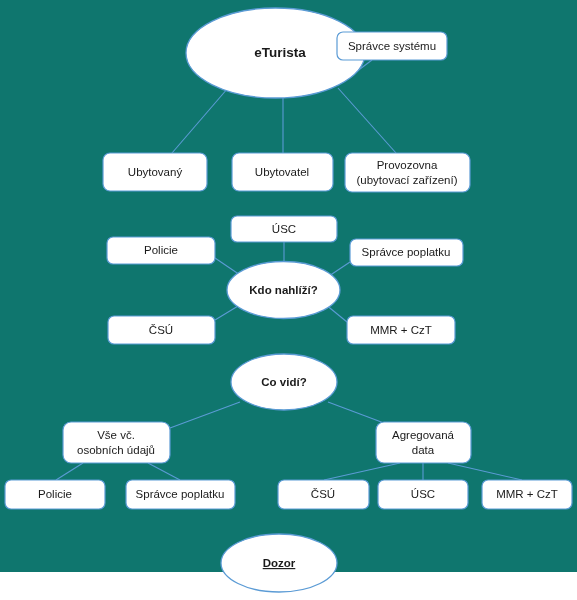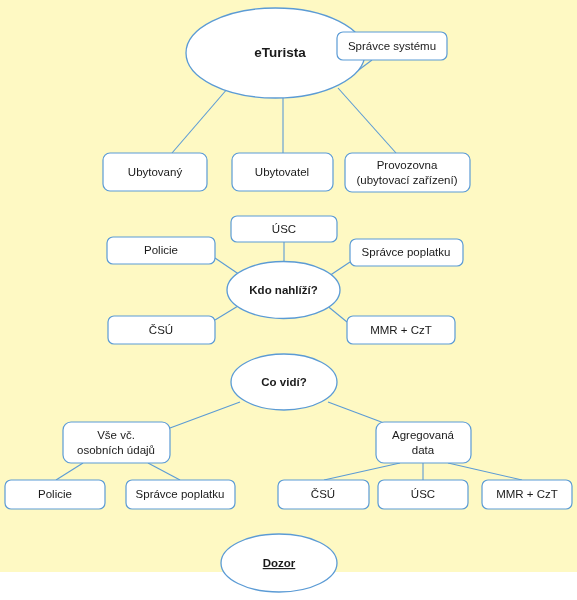--- a/index.html
+++ b/index.html
@@ -10,21 +10,21 @@
   body {
     width: 577px;
     height: 600px;
     font-family: "Liberation Sans", sans-serif;
     overflow: hidden;
   }
   #diagram-root {
     position: relative;
     width: 577px;
     height: 572px;
-    background: #fef9c3;
+    background: #0f766e;
     text-align: center;
   }
   svg.diagram-canvas {
     position: absolute;
     left: 0;
     top: 0;
     width: 577px;
     height: 600px;
     display: block;
   }

